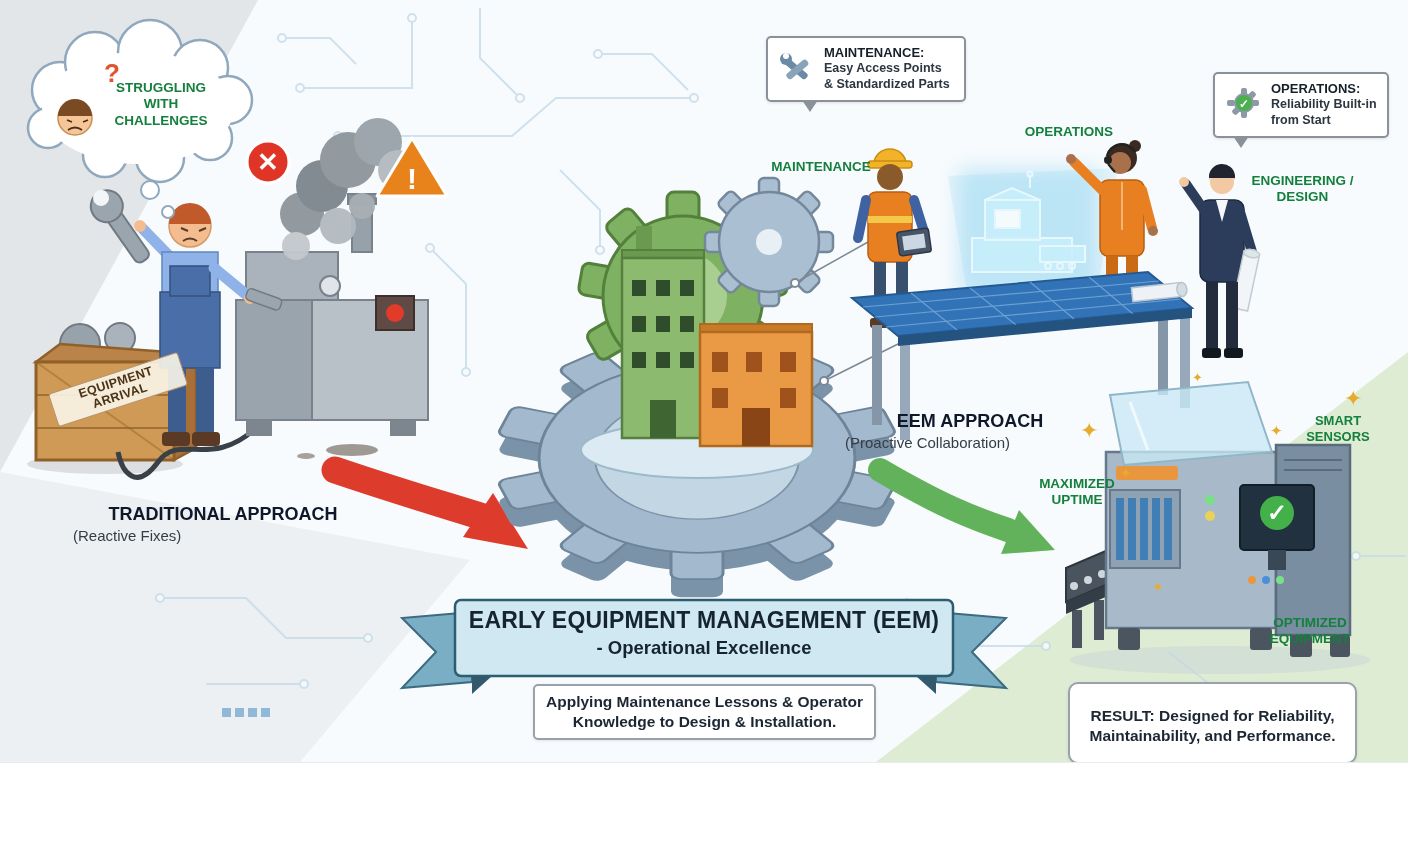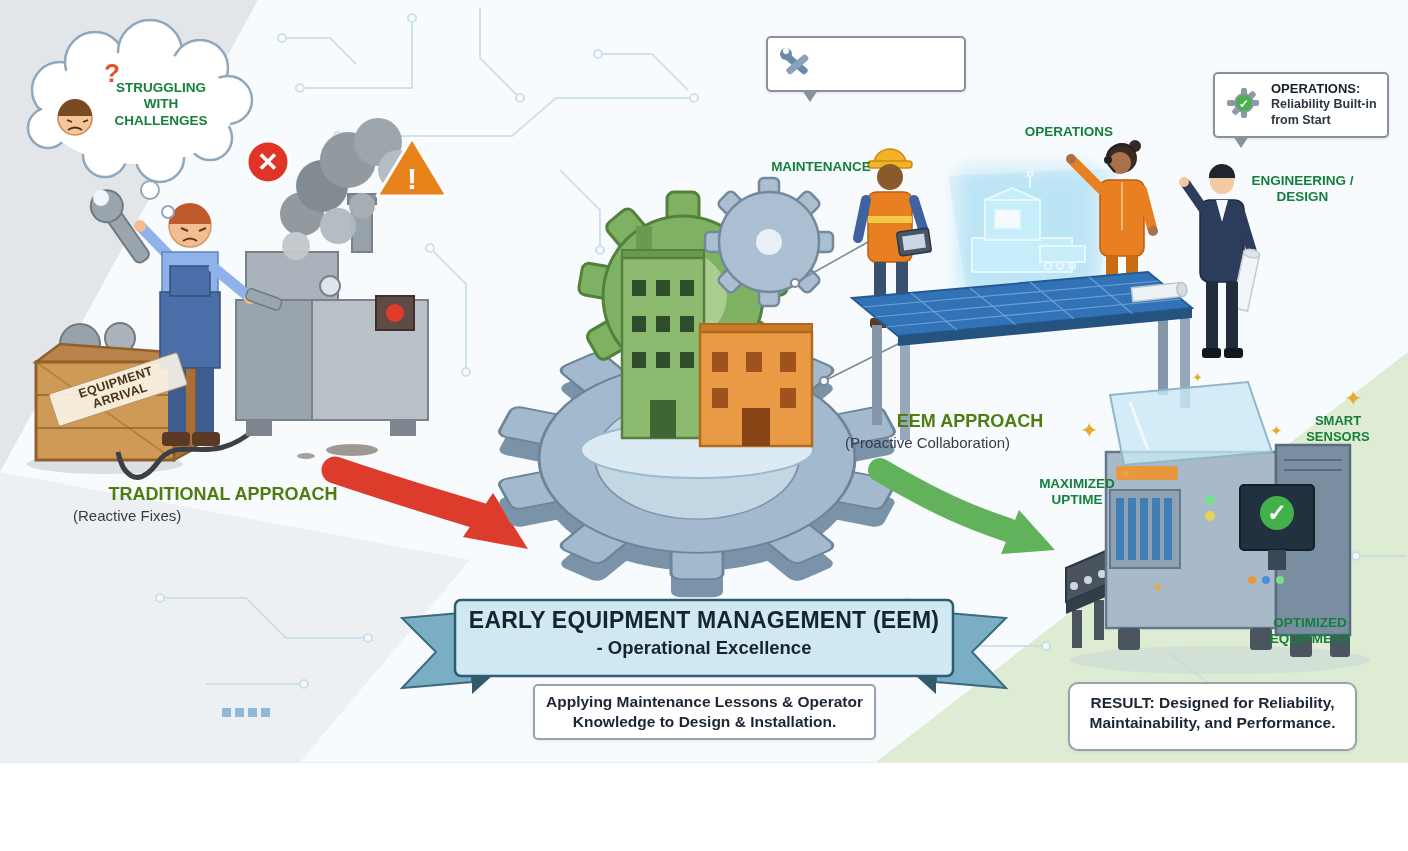--- a/index.html
+++ b/index.html
@@ -2,21 +2,21 @@
 <html><head>
 <meta charset="utf-8">
 <style>
   html,body{margin:0;padding:0;background:#fff;}
   body{font-family:"Liberation Sans",sans-serif;}
   #canvas{position:relative;width:1408px;height:851px;overflow:hidden;background:#f8fbfd;}
   .abs{position:absolute;}
   svg.layer{position:absolute;left:0;top:0;pointer-events:none;}
   .pre{white-space:pre-line;}
   .lbl{font-weight:800;color:#15803d;text-align:center;line-height:1.22;}
-  .caption-title{font-size:18px;font-weight:800;color:#4d7c0f;text-align:center;}
+  .caption-title{font-size:18px;font-weight:800;color:#0f172a;text-align:center;}
   .caption-sub{font-size:15px;font-weight:400;color:#333d46;margin-top:2px;}
   .callout{position:absolute;background:#fff;border:2px solid #8a919b;border-radius:5px;
            display:flex;align-items:center;gap:8px;padding:7px 10px;box-shadow:0 1px 3px rgba(30,40,50,.12);}
   .callout .ctext{line-height:1.25;}
   .callout .ctitle{font-size:13px;font-weight:800;color:#16202a;}
   .callout .cbody{font-size:12.5px;font-weight:600;color:#2b3640;}
   .tail{position:absolute;bottom:-12px;width:0;height:0;border-left:8px solid transparent;
         border-right:8px solid transparent;border-top:12px solid #8a919b;}
   .whitebox{position:absolute;background:#fff;border:2px solid #99a1ab;text-align:center;
             color:#1c2733;font-size:15.5px;font-weight:700;line-height:1.32;
@@ -537,32 +537,37 @@
     </g>
   </svg>
 
   <div class="abs lbl pre" style="left:100px;top:80px;width:122px;font-size:13.5px;">STRUGGLING
 WITH
 CHALLENGES</div>
 
   <div class="crate-label pre">EQUIPMENT
 ARRIVAL</div>
 
-  <div class="abs" style="left:73px;top:484px;width:300px;">
+  <div class="abs" style="left:73px;top:504px;width:300px;">
     <div class="caption-title">TRADITIONAL APPROACH</div>
     <div class="caption-sub">(Reactive Fixes)</div>
   </div>
 
   <div class="callout" style="left:766px;top:36px;width:176px;">
     <svg width="38" height="38" viewBox="0 0 38 38">
       <rect x="6" y="16" width="26" height="7" rx="3" transform="rotate(40 19 19)" fill="#6b8aa5"></rect>
       <rect x="6" y="16" width="26" height="7" rx="3" transform="rotate(-40 19 19)" fill="#8aa3b8"></rect>
       <circle cx="8" cy="9" r="6" fill="#6b8aa5"></circle>
         <circle cx="8" cy="6" r="3" fill="#ffffff"></circle>
     </svg>
+    <div class="ctext">
+      <div class="ctitle">MAINTENANCE:</div>
+      <div class="cbody pre">Easy Access Points
+&amp; Standardized Parts</div>
+    </div>
     <span class="tail" style="left:34px;"></span>
   </div>
 
 
   <div class="callout" style="left:1213px;top:72px;width:152px;">
     <svg width="38" height="38" viewBox="0 0 38 38">
       <g fill="#8d99a6">
         <rect x="16" y="2" width="6" height="8" rx="2"></rect>
           <rect x="16" y="24" width="6" height="8" rx="2"></rect>
         <rect x="2" y="14" width="8" height="6" rx="2"></rect>
@@ -600,20 +605,20 @@
 EQUIPMENT</div>
 
   <div class="banner-text">
     <div class="banner-title">EARLY EQUIPMENT MANAGEMENT (EEM)</div>
     <div class="banner-sub">- Operational Excellence</div>
   </div>
 
   <div class="whitebox pre" style="left:533px;top:684px;width:339px;height:52px;border-radius:5px;">Applying Maintenance Lessons &amp; Operator
 Knowledge to Design &amp; Installation.</div>
 
-  <div class="whitebox pre" style="left:1068px;top:682px;width:285px;height:56px;border-radius:10px;display:block;padding-top:9px;"><span style="font-weight:800;">RESULT:</span><span style="font-weight:600;"> Designed for Reliability,
+  <div class="whitebox pre" style="left:1068px;top:682px;width:285px;height:56px;border-radius:10px;display:block;padding-top:22px;"><span style="font-weight:800;">RESULT:</span><span style="font-weight:600;"> Designed for Reliability,
 Maintainability, and Performance.</span></div>
 
   <div id="footer">
     
   </div>
 
 </div>
 
 </body></html>

